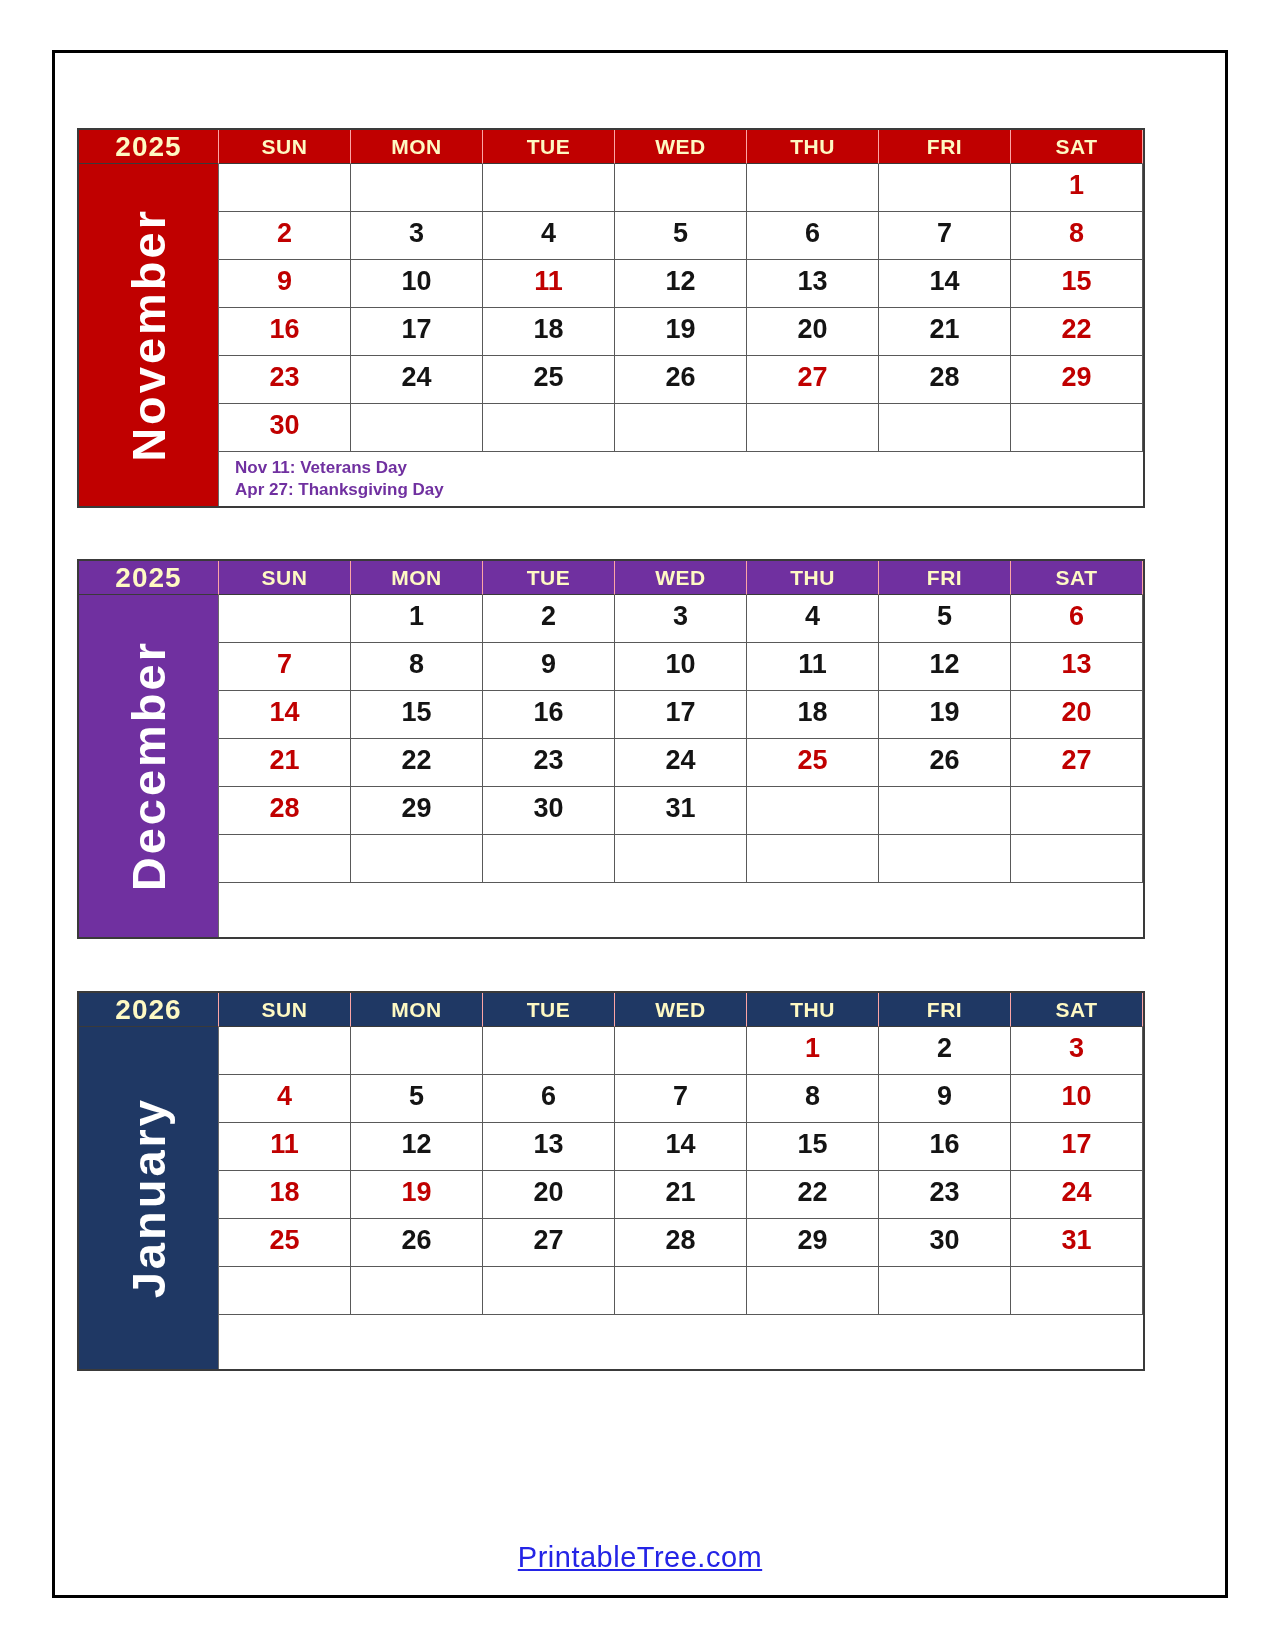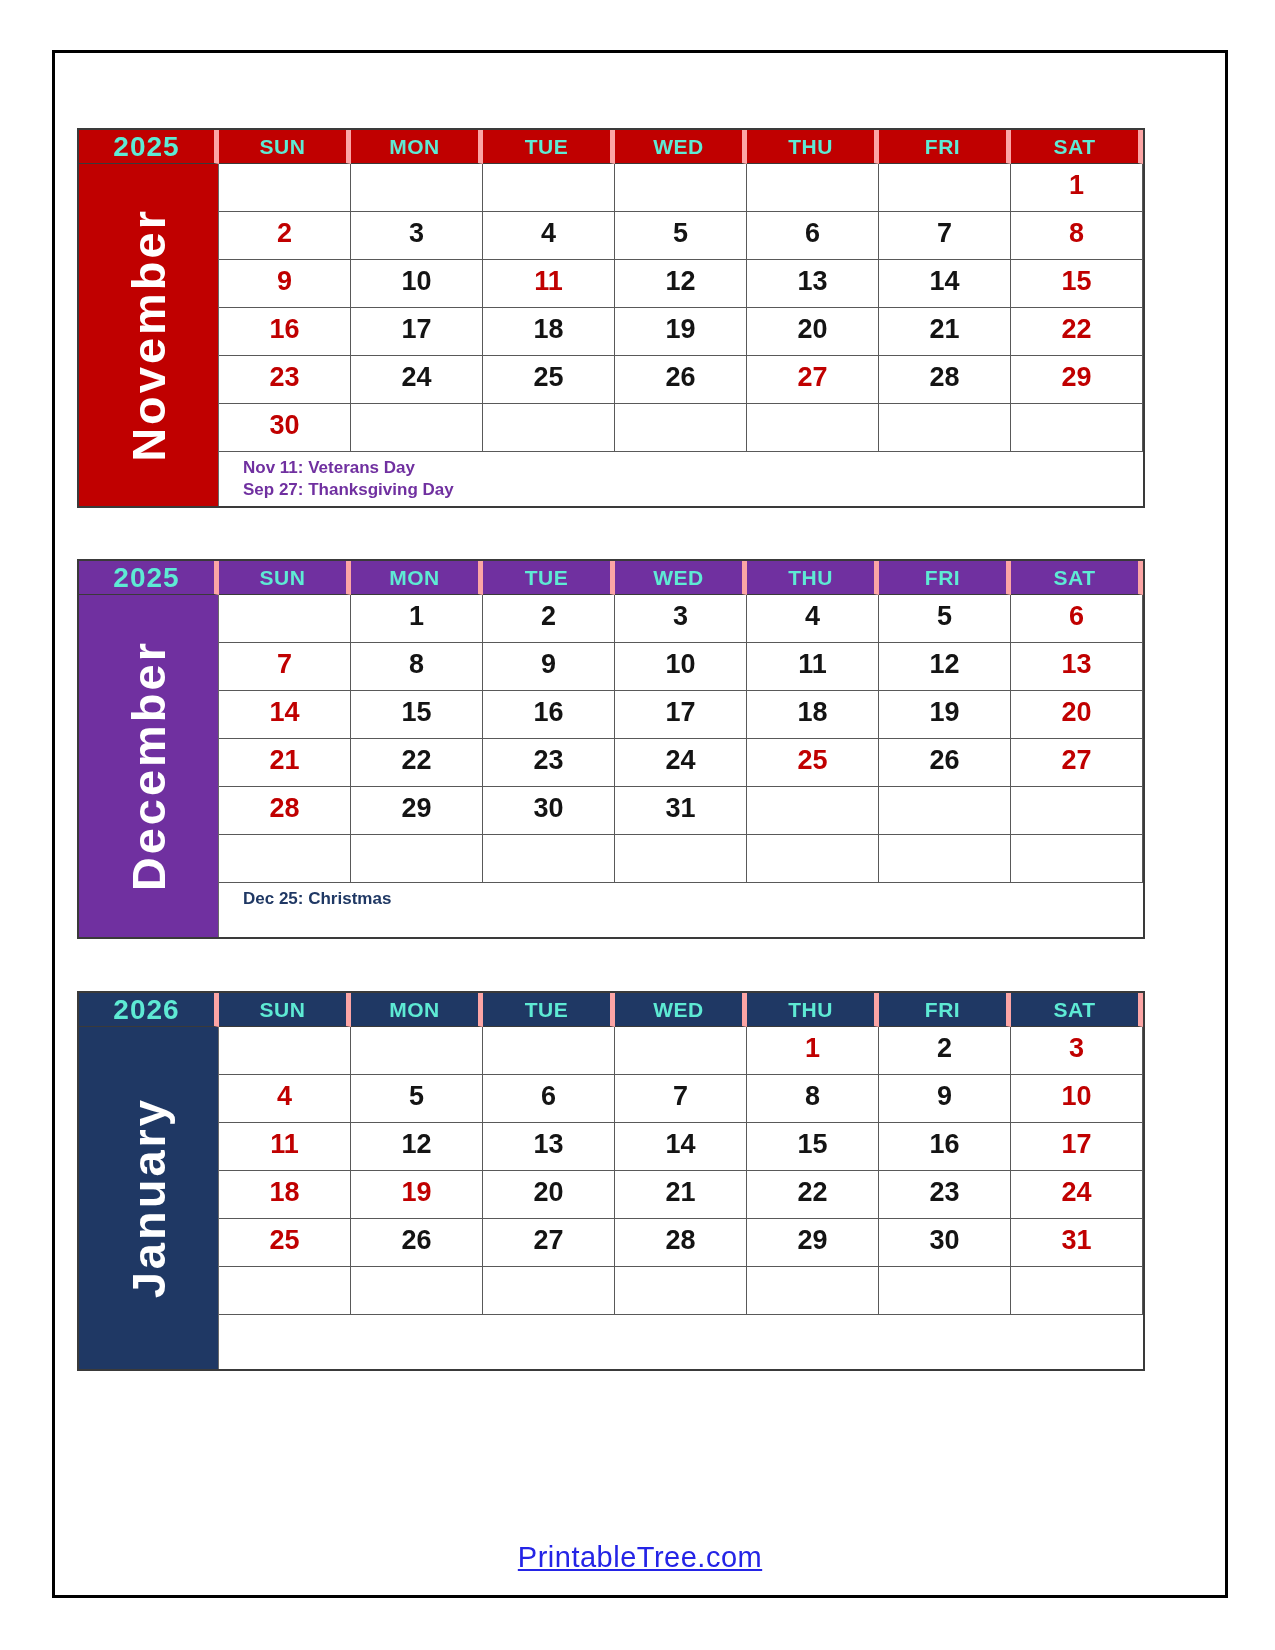--- a/index.html
+++ b/index.html
@@ -21,23 +21,23 @@
     grid-template-rows:34px repeat(6, 48px) 54px;
     border:2px solid #3a3a3a;
     box-sizing:content-box;
     background:#ffffff;
   }
   .month-nov { top:75px; }
   .month-dec { top:506px; }
   .month-jan { top:938px; }
 
   .hdr-cell {
-    color:#5eead4; font-weight:bold;
+    color:#fef9c3; font-weight:bold;
     display:flex; align-items:center; justify-content:center;
-    border-right:5px solid #fca5a5; border-bottom:1px solid #3a3a3a;
+    border-right:1px solid #fca5a5; border-bottom:1px solid #3a3a3a;
     font-size:21px; letter-spacing:0.5px;
     box-sizing:border-box;
   }
   .year-cell { font-size:28px; letter-spacing:1px; }
 
   .month-block {
     grid-column:1; grid-row:2 / span 7;
     display:flex; align-items:center; justify-content:center;
     border-right:1px solid #6a6a6a; box-sizing:border-box;
   }
@@ -54,21 +54,21 @@
     padding-top:6px;
     font-size:27px; font-weight:bold; color:#141414;
     background:#ffffff;
   }
   .date-cell:nth-child(7n+1) {}
   .date-cell.red { color:#C00000; }
 
   .holiday-area {
     grid-column:2 / -1; grid-row:8;
     box-sizing:border-box;
-    padding:5px 0 0 24px;
+    padding:5px 0 0 16px;
     font-size:17px; font-weight:bold; line-height:1.3;
     background:#ffffff;
   }
   .holiday-line { white-space:nowrap; }
 
   .footer {
     position:absolute; left:0; right:0; top:1488px;
     text-align:center;
   }
   .footer a {
@@ -130,21 +130,21 @@
         <div class="date-cell red" style="grid-area: 6 / 8;">29</div>
         <div class="date-cell red" style="grid-area: 7 / 2;">30</div>
         <div class="date-cell" style="grid-area: 7 / 3;"></div>
         <div class="date-cell" style="grid-area: 7 / 4;"></div>
         <div class="date-cell" style="grid-area: 7 / 5;"></div>
         <div class="date-cell" style="grid-area: 7 / 6;"></div>
         <div class="date-cell" style="grid-area: 7 / 7;"></div>
         <div class="date-cell" style="grid-area: 7 / 8;"></div>
         <div class="holiday-area" style="color: rgb(112, 48, 160);">
           <div class="holiday-line">Nov 11: Veterans Day</div>
-          <div class="holiday-line">Sep 27: Thanksgiving Day</div>
+          <div class="holiday-line">Apr 27: Thanksgiving Day</div>
         </div>
       </div>
       <div class="month-table month-dec">
         <div class="hdr-cell year-cell" style="background: rgb(112, 48, 160);">2025</div>
         <div class="hdr-cell" style="background: rgb(112, 48, 160);">SUN</div>
         <div class="hdr-cell" style="background: rgb(112, 48, 160);">MON</div>
         <div class="hdr-cell" style="background: rgb(112, 48, 160);">TUE</div>
         <div class="hdr-cell" style="background: rgb(112, 48, 160);">WED</div>
         <div class="hdr-cell" style="background: rgb(112, 48, 160);">THU</div>
         <div class="hdr-cell" style="background: rgb(112, 48, 160);">FRI</div>
@@ -187,23 +187,20 @@
         <div class="date-cell" style="grid-area: 6 / 6;"></div>
         <div class="date-cell" style="grid-area: 6 / 7;"></div>
         <div class="date-cell" style="grid-area: 6 / 8;"></div>
         <div class="date-cell" style="grid-area: 7 / 2;"></div>
         <div class="date-cell" style="grid-area: 7 / 3;"></div>
         <div class="date-cell" style="grid-area: 7 / 4;"></div>
         <div class="date-cell" style="grid-area: 7 / 5;"></div>
         <div class="date-cell" style="grid-area: 7 / 6;"></div>
         <div class="date-cell" style="grid-area: 7 / 7;"></div>
         <div class="date-cell" style="grid-area: 7 / 8;"></div>
-        <div class="holiday-area" style="color: rgb(31, 56, 100);">
-          <div class="holiday-line">Dec 25: Christmas</div>
-        </div>
       </div>
       <div class="month-table month-jan">
         <div class="hdr-cell year-cell" style="background: rgb(31, 56, 100);">2026</div>
         <div class="hdr-cell" style="background: rgb(31, 56, 100);">SUN</div>
         <div class="hdr-cell" style="background: rgb(31, 56, 100);">MON</div>
         <div class="hdr-cell" style="background: rgb(31, 56, 100);">TUE</div>
         <div class="hdr-cell" style="background: rgb(31, 56, 100);">WED</div>
         <div class="hdr-cell" style="background: rgb(31, 56, 100);">THU</div>
         <div class="hdr-cell" style="background: rgb(31, 56, 100);">FRI</div>
         <div class="hdr-cell" style="background: rgb(31, 56, 100);">SAT</div>

